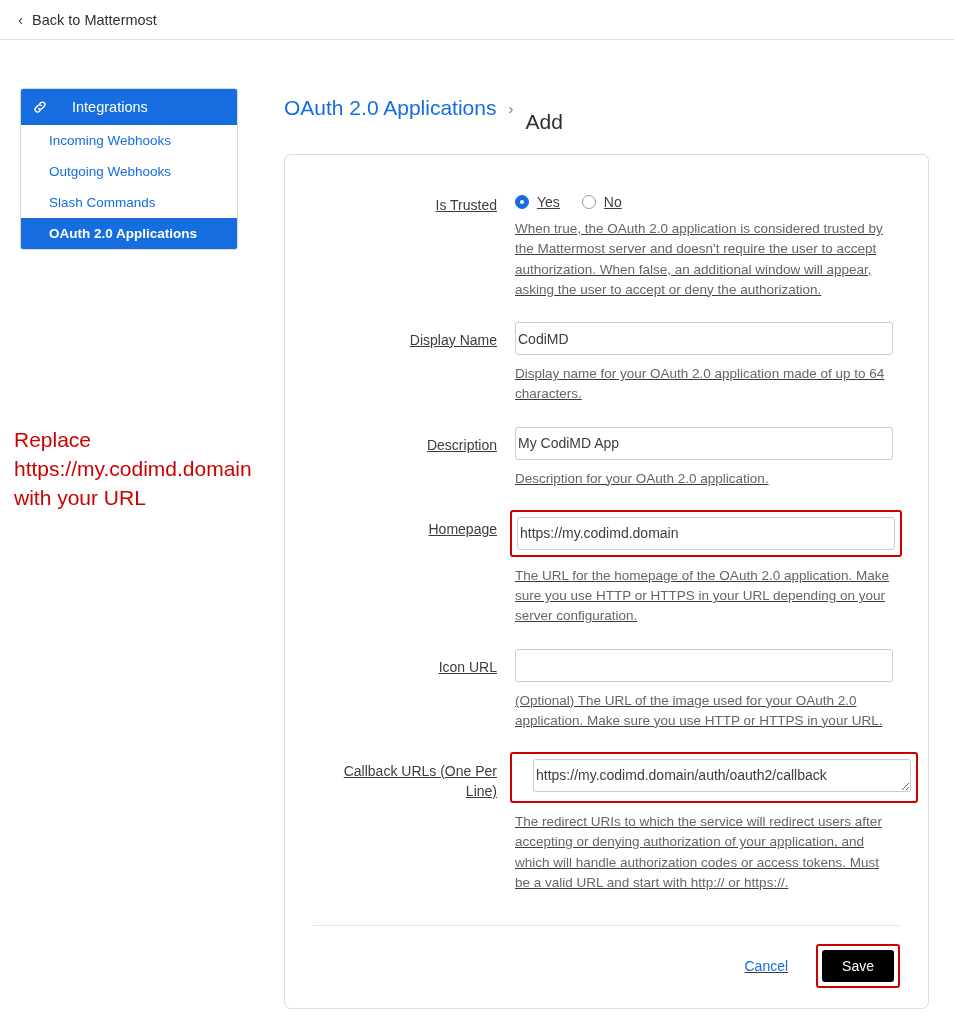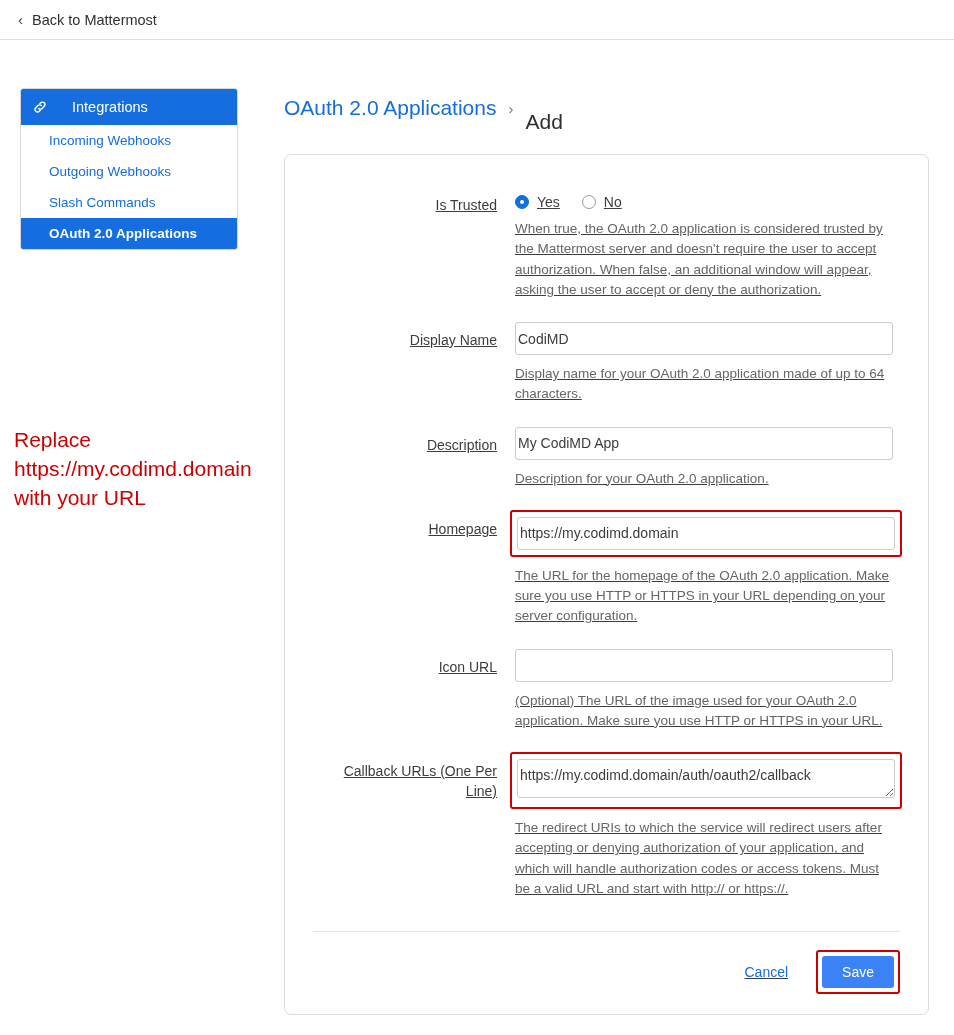--- a/index.html
+++ b/index.html
@@ -180,25 +180,26 @@
     border-radius: 3px;
     padding: 5px 2px;
     font-size: 14px;
     font-family: "Liberation Sans", sans-serif;
     color: #3d3c40;
     background: #fff;
     outline: none;
   }
   .text-input::placeholder { color: #999; }
   textarea.text-input {
-    height: 39px;
+    height: 33px;
     resize: vertical;
     overflow: hidden;
     white-space: nowrap;
     line-height: 21px;
+    margin-left: 16px;
   }
 
   .highlight-box {
     display: inline-block;
     border: 2px solid #cc0000;
     border-radius: 3px;
     padding: 5px;
     margin-left: -5px;
     margin-top: -1px;
   }
@@ -224,21 +225,21 @@
     cursor: pointer;
     padding: 8px 12px;
     font-family: "Liberation Sans", sans-serif;
   }
   .save-wrap {
     border: 2px solid #cc0000;
     border-radius: 3px;
     padding: 4px;
   }
   .save-btn {
-    background: #3b82f6;
+    background: #000000;
     color: #fff;
     border: none;
     border-radius: 3px;
     font-size: 14px;
     padding: 8px 20px;
     cursor: pointer;
     font-family: "Liberation Sans", sans-serif;
   }
 
   

